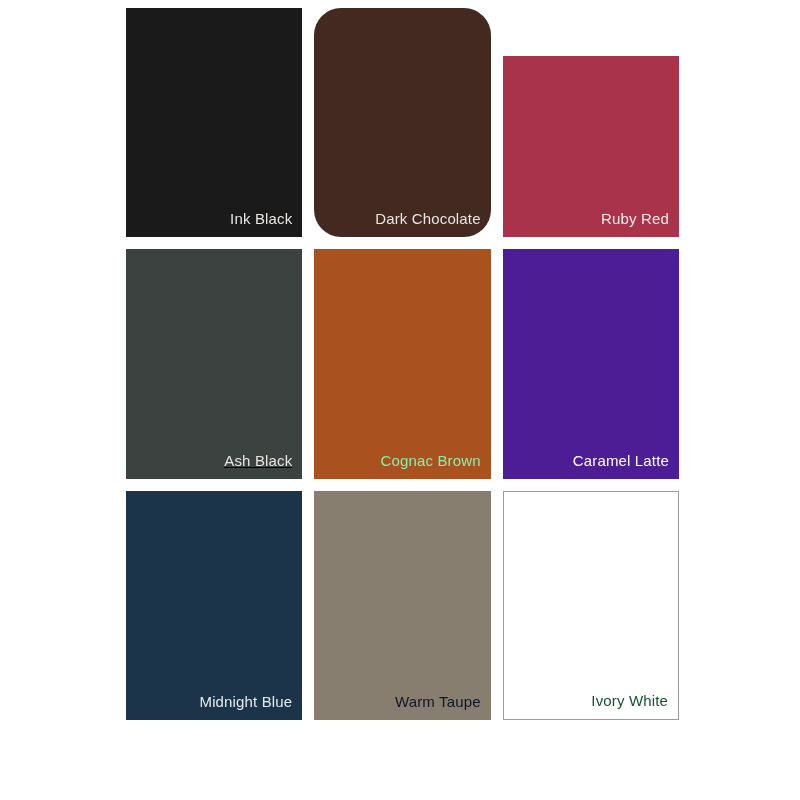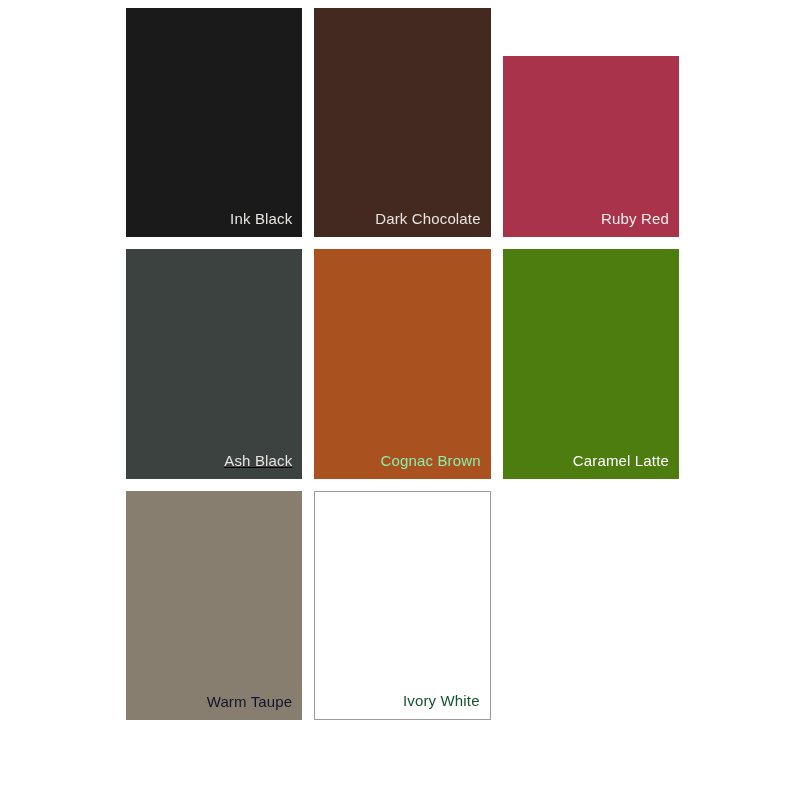--- a/index.html
+++ b/index.html
@@ -56,40 +56,43 @@
 </head>
 <body>
 
 <div id="palette-board">
   <div class="swatch-grid">
 
     <div class="swatch" style="background: rgb(26, 26, 26);">
       <span class="swatch-label" style="color: rgb(232, 228, 225);">Ink Black</span>
     </div>
 
-    <div class="swatch" style="background: rgb(67, 41, 31);">
+    <div class="swatch" style="background: rgb(67, 41, 31); border-radius: 27px;">
       <span class="swatch-label" style="color: rgb(232, 228, 225);">Dark Chocolate</span>
     </div>
 
     <div class="swatch" style="background: rgb(168, 51, 74); margin-top: 48px;">
       <span class="swatch-label" style="color: rgb(242, 236, 235);">Ruby Red</span>
     </div>
 
     <div class="swatch" style="background: rgb(59, 66, 64); text-decoration: underline;">
       <span class="swatch-label" style="color: rgb(232, 228, 225);">Ash Black</span>
     </div>
 
     <div class="swatch" style="background: rgb(169, 81, 31);">
       <span class="swatch-label" style="color: #86efac;">Cognac Brown</span>
     </div>
 
-    <div class="swatch" style="background: #4d7c0f;">
+    <div class="swatch" style="background: #4c1d95;">
       <span class="swatch-label" style="color: rgb(255, 255, 255);">Caramel Latte</span>
     </div>
 
+    <div class="swatch" style="background: rgb(27, 52, 73);">
+      <span class="swatch-label" style="color: rgb(230, 234, 237);">Midnight Blue</span>
+    </div>
 
     <div class="swatch" style="background: rgb(135, 126, 112);">
       <span class="swatch-label" style="color: #0f172a; text-align: center;">Warm Taupe</span>
     </div>
 
     <div class="swatch light-tile" style="background: rgb(255, 255, 255);">
       <span class="swatch-label" style="color: #14532d;">Ivory White</span>
     </div>
 
   </div>

